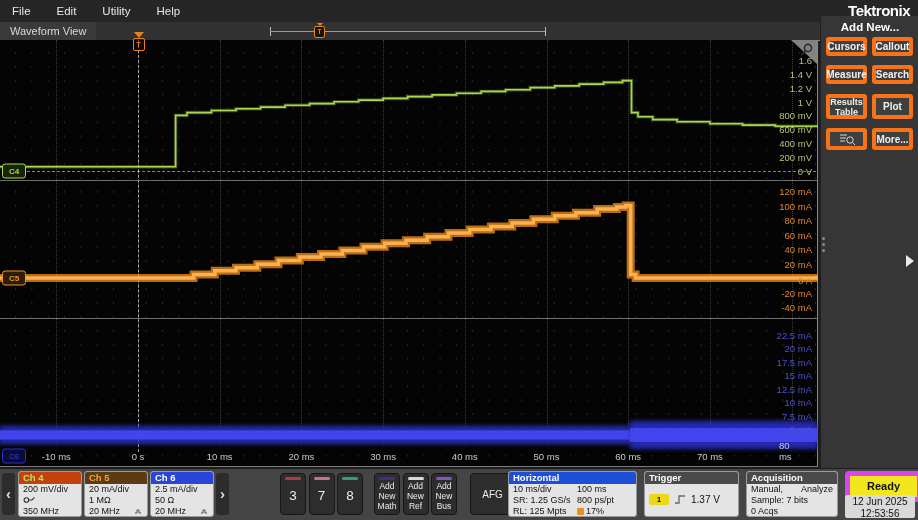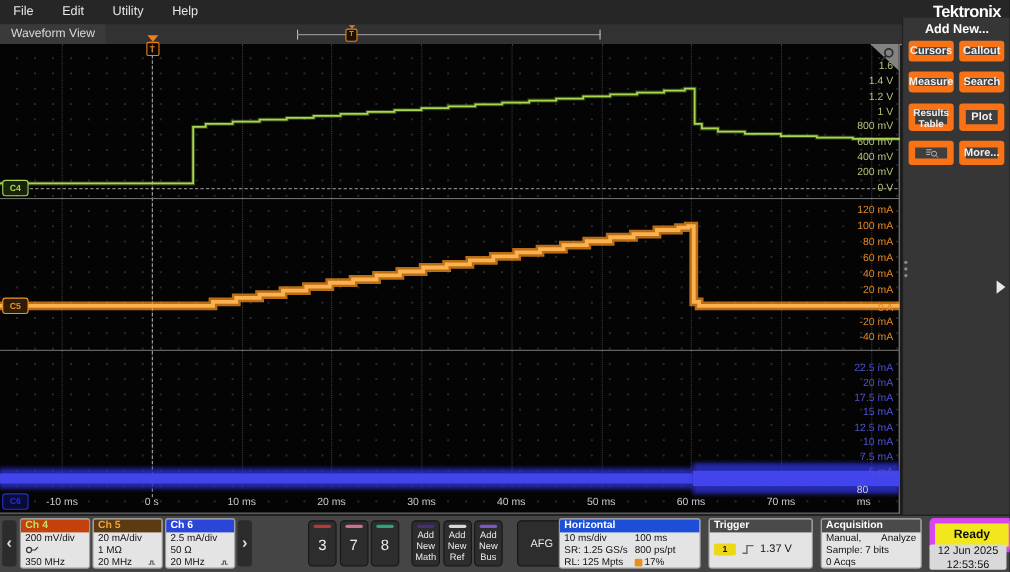--- a/index.html
+++ b/index.html
@@ -36,21 +36,21 @@
   #trig-marker .tri{margin:0 auto;width:0;height:0;border-left:5px solid transparent;border-right:5px solid transparent;border-top:6px solid #e8821e;}
   #trig-marker .box{margin:0 auto;width:10px;height:11px;border:1.5px solid #e8821e;border-radius:2px;color:#e8821e;
                     font-size:7.5px;font-weight:bold;line-height:11px;background:rgba(20,10,0,.55);}
   #corner-zoom{position:absolute;right:0;top:0;width:0;height:0;border-left:26px solid transparent;border-top:24px solid #828282;}
   #corner-zoom svg{position:absolute;right:2px;top:-22px;}
   #traces{position:absolute;left:0;top:0;}
   
   #sidebar{position:absolute;left:820px;top:16px;width:98px;height:452px;background:#363636;border-left:1px solid #202020;}
   #sidebar-title{margin-top:5px;text-align:center;font-size:11.5px;font-weight:bold;color:#fff;}
   #sidebar-grid{position:absolute;left:5px;top:21px;width:88px;}
-  .sb-btn{position:absolute;width:41px;background:#3f3f3f;border:6px solid #f97316;border-radius:3px;color:#f0f0f0;
+  .sb-btn{position:absolute;width:41px;background:#3f3f3f;border:4px solid #f97316;border-radius:3px;color:#f0f0f0;
           font-size:10px;font-weight:bold;text-align:center;display:flex;align-items:center;justify-content:center;flex-direction:column;box-sizing:border-box;}
   #sidebar-grip{position:absolute;left:1px;top:218px;width:4px;}
   #sidebar-grip i{display:block;width:3px;height:3px;border-radius:50%;background:#8a8a8a;margin:3px 0;}
   #sidebar-arrow{position:absolute;right:5px;top:239px;width:0;height:0;border-top:6px solid transparent;border-bottom:6px solid transparent;border-left:8px solid #e9e9e9;}
   
   #bottombar{position:absolute;left:0;top:468px;width:918px;height:52px;background:#454545;border-top:1px solid #1d1d1d;}
   .chev{position:absolute;top:4px;height:42px;width:13px;background:#2c2c2c;border-radius:3px;color:#ddd;
         font-size:15px;font-weight:bold;text-align:center;line-height:42px;}
   .panel{position:absolute;top:2px;height:46px;background:#e4e4e4;border:1px solid #9b9b9b;border-radius:3px;box-sizing:border-box;overflow:hidden;color:#111;}
   .panel .hdr{height:12px;line-height:12px;padding:0 4px;font-size:9.5px;font-weight:bold;color:#fff;}

